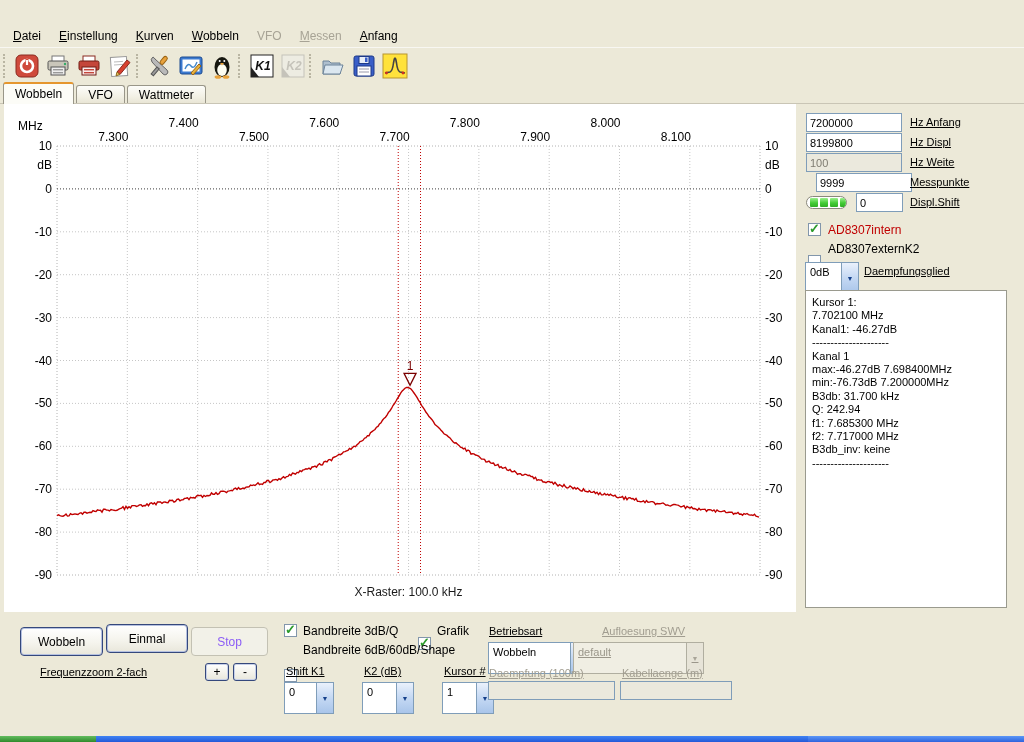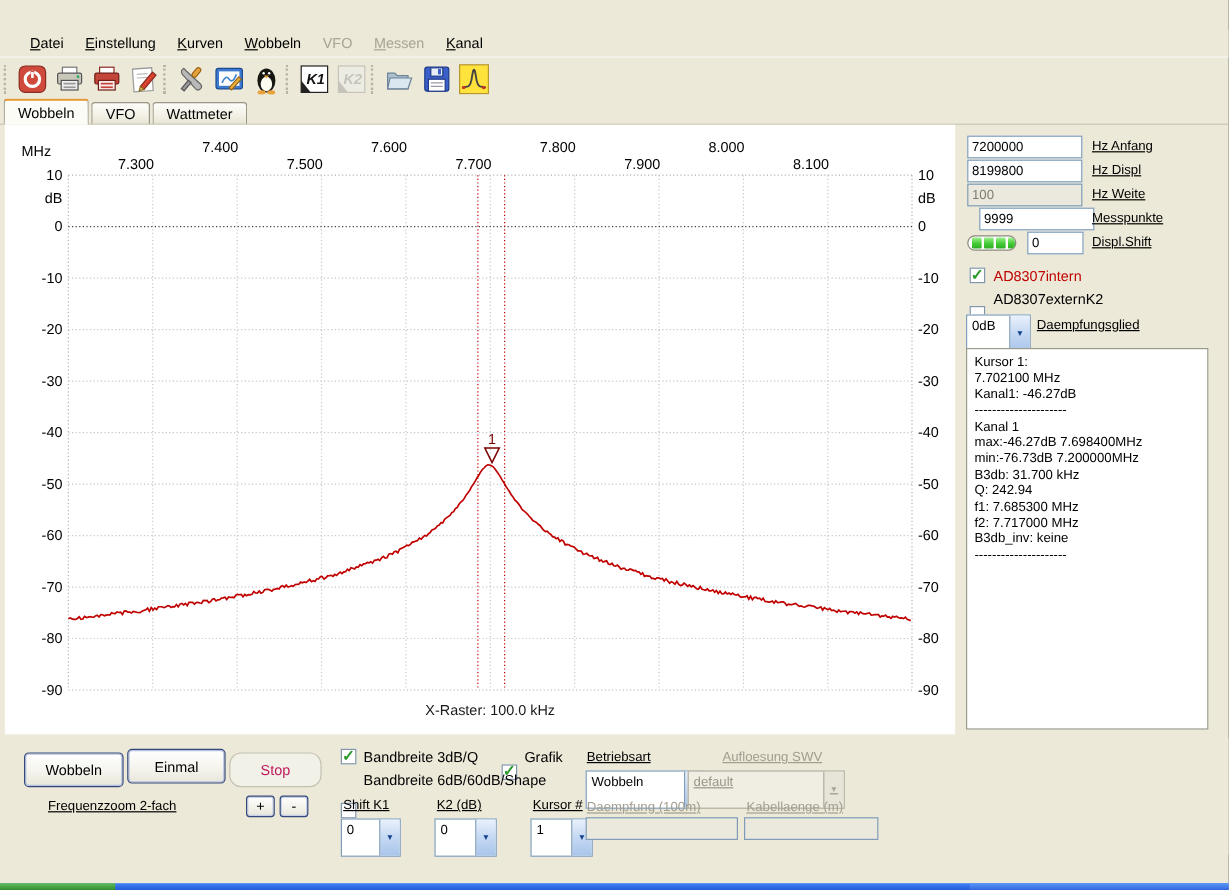--- a/index.html
+++ b/index.html
@@ -13,21 +13,21 @@
   .title-text{flex:1;color:#fff;font-weight:bold;font-size:12.5px;text-shadow:1px 1px 1px #123a96;
     white-space:nowrap;overflow:hidden;}
   .tb-btn{width:21px;height:21px;margin-left:2px;border:1px solid #e8effc;border-radius:3px;
     display:flex;align-items:center;justify-content:center;color:#fff;box-sizing:border-box;
     background:linear-gradient(180deg,#89a9f2,#3a6be0 45%,#2153c2);}
   .tb-btn.close{width:25px;background:linear-gradient(180deg,#f0a092,#dd5843 45%,#c03a28);font-weight:bold;font-size:12px;}
   .glyph-min{width:8px;height:3px;background:#fff;margin-top:9px;}
   .glyph-max{width:9px;height:8px;border:2px solid #fff;border-top-width:3px;box-sizing:border-box;}
 
   
-  .menubar{position:absolute;top:25px;left:0;right:0;height:22px;background:#ece9d8;display:flex;align-items:center;padding-left:16px;}
+  .menubar{position:absolute;top:25px;left:0;right:0;height:22px;background:#ece9d8;display:flex;align-items:center;padding-left:4px;}
   .menu-item{display:inline-block;padding:3px 9px;font-size:12px;}
   .menu-item:not(.no-accel)::first-letter{text-decoration:underline;}
   .menu-item.disabled{color:#a7a395;}
 
   
   .toolbar{position:absolute;top:47px;left:0;right:0;height:35px;display:flex;align-items:center;
     border-top:1px solid #f8f7f2;}
   .grip{width:0;height:24px;border-left:2px dotted #b9b5a2;margin:0 4px 0 3px;}
   .tool-btn{width:31px;height:31px;display:flex;align-items:center;justify-content:flex-end;}
   .tool-btn svg{width:26px;height:26px;}
@@ -66,21 +66,21 @@
   .xp-combo.disabled{background:#f0eee3;color:#9a968a;border-color:#b0aea0;}
   .xp-combo.disabled .combo-arrow{background:#e7e4d8;color:#a9a599;border-color:#b0aea0;}
   .info-box{left:5px;top:186px;width:202px;height:318px;background:#fff;border:1px solid #9a9a8e;
     padding:5px 6px;font-size:11px;line-height:13.4px;white-space:pre;overflow:hidden;}
 
   
   .bottom{position:absolute;top:615px;left:0;right:0;height:97px;background:#ece9d8;}
   .xp-btn{height:29px;border:1px solid #35487c;border-radius:4px;font-size:12px;
     display:flex;align-items:center;justify-content:center;
     background:linear-gradient(180deg,#ffffff,#f5f4ed 55%,#e9e7db);box-shadow:inset 0 0 0 1px #b5c1e0;}
-  .xp-btn.disabled{border-color:#c3c1b3;color:#be185d;background:#f2f1e8;box-shadow:none;border-radius:10px;}
+  .xp-btn.disabled{border-color:#c3c1b3;color:#8b5cf6;background:#f2f1e8;box-shadow:none;}
   .small-btn{height:18px;border:1px solid #35487c;border-radius:3px;font-size:12px;
     display:flex;align-items:center;justify-content:center;
     background:linear-gradient(180deg,#ffffff,#e9e7db);box-shadow:inset 0 0 0 1px #c7d0e8;}
 
   
   .taskbar{position:absolute;left:0;bottom:0;height:6px;right:0;background:linear-gradient(180deg,#3f83f4,#2459d8);}
   .taskbar .start{position:absolute;left:0;top:0;bottom:0;width:96px;background:linear-gradient(180deg,#63bd5f,#2f8a2c);}
   .taskbar .tray{position:absolute;left:808px;right:0;top:0;bottom:0;background:linear-gradient(180deg,#5b97f7,#2f63dd);}
 </style>
 </head>
@@ -89,21 +89,21 @@
 <div class="screen">
 
 
   <div class="menubar">
     <span class="menu-item">Datei</span>
     <span class="menu-item">Einstellung</span>
     <span class="menu-item">Kurven</span>
     <span class="menu-item">Wobbeln</span>
     <span class="menu-item disabled no-accel">VFO</span>
     <span class="menu-item disabled">Messen</span>
-    <span class="menu-item">Kanal</span>
+    <span class="menu-item">Anfang</span>
   </div>
 
   <div class="toolbar">
     <div class="grip"></div>
 
     <div class="tool-btn">
       <svg viewBox="0 0 26 26">
         <rect x="2" y="2" width="22" height="22" rx="5" fill="#cf4a3c" stroke="#8a2a20"></rect>
         <circle cx="13" cy="13" r="6" fill="none" stroke="#fff" stroke-width="2.6"></circle>
         <line x1="13" y1="6" x2="13" y2="12" stroke="#cf4a3c" stroke-width="3"></line>

